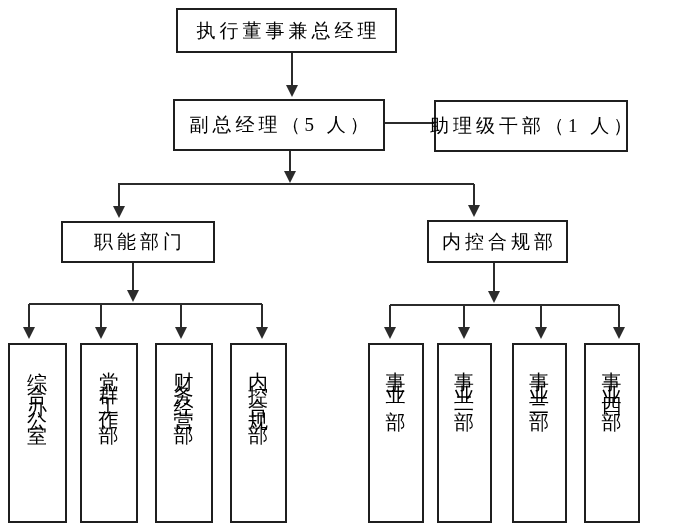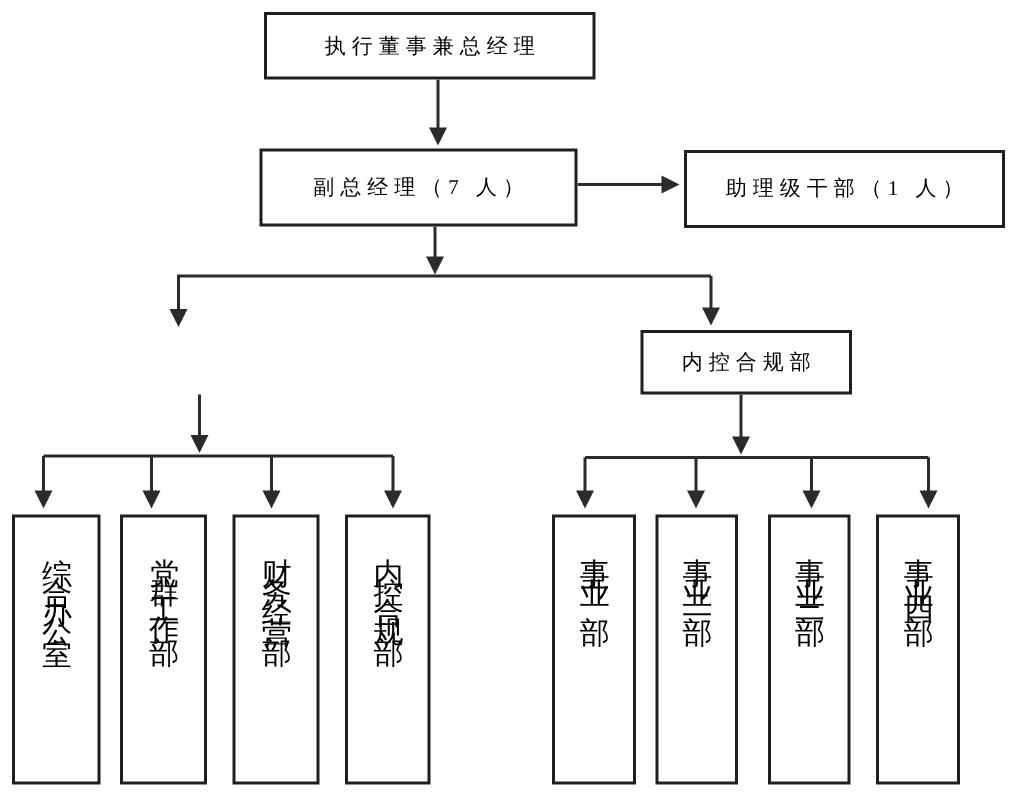--- a/index.html
+++ b/index.html
@@ -40,40 +40,40 @@
     position: absolute;
     box-sizing: border-box;
     border: 2px solid var(--border);
     background: var(--background);
     color: var(--text);
     display: flex;
     align-items: center;
     justify-content: center;
   }
   .node.h {
-    font-size: 14px;
+    font-size: 19px;
     letter-spacing: 4px;
     white-space: nowrap;
     text-indent: 4px; 
   }
   .node.v {
     align-items: flex-start;
     padding-top: 11px;
     font-size: 20px;
   }
   .node.v .vtext {
     writing-mode: vertical-lr;
     text-orientation: upright;
     letter-spacing: 13px;
     line-height: 1;
   }
   
   .n-root      { left: 176px; top: 8px;   width: 221px; height: 45px; }
   .n-deputy    { left: 173px; top: 99px;  width: 212px; height: 52px; }
-  .n-assistant { left: 456px; top: 100px; width: 214px; height: 52px; }
+  .n-assistant { left: 434px; top: 100px; width: 194px; height: 52px; }
   .n-functional{ left: 61px;  top: 221px; width: 154px; height: 42px; }
   .n-business  { left: 427px; top: 220px; width: 141px; height: 43px; }
   .n-f1 { left: 8px;   top: 343px; width: 59px; height: 180px; }
   .n-f2 { left: 80px;  top: 343px; width: 58px; height: 180px; }
   .n-f3 { left: 155px; top: 343px; width: 58px; height: 180px; }
   .n-f4 { left: 230px; top: 343px; width: 57px; height: 180px; }
   .n-b1 { left: 368px; top: 343px; width: 56px; height: 180px; }
   .n-b2 { left: 437px; top: 343px; width: 55px; height: 180px; }
   .n-b3 { left: 512px; top: 343px; width: 55px; height: 180px; }
   .n-b4 { left: 584px; top: 343px; width: 56px; height: 180px; }
@@ -156,27 +156,30 @@
       <line x1="619" y1="305" x2="619" y2="328"></line>
       <polygon points="613,327 625,327 619,339"></polygon>
     </g>
   </svg>
 
   <div class="node h n-root">
     <span>执行董事兼总经理</span>
   </div>
 
   <div class="node h n-deputy">
-    <span>副总经理（7 人）</span>
+    <span>副总经理（5 人）</span>
   </div>
 
   <div class="node h n-assistant">
     <span>助理级干部（1 人）</span>
   </div>
 
+  <div class="node h n-functional">
+    <span>职能部门</span>
+  </div>
 
   <div class="node h n-business">
     <span>内控合规部</span>
   </div>
 
   <div class="node v n-f1">
     <span class="vtext">综合办公室</span>
   </div>
   <div class="node v n-f2">
     <span class="vtext">党群工作部</span>

